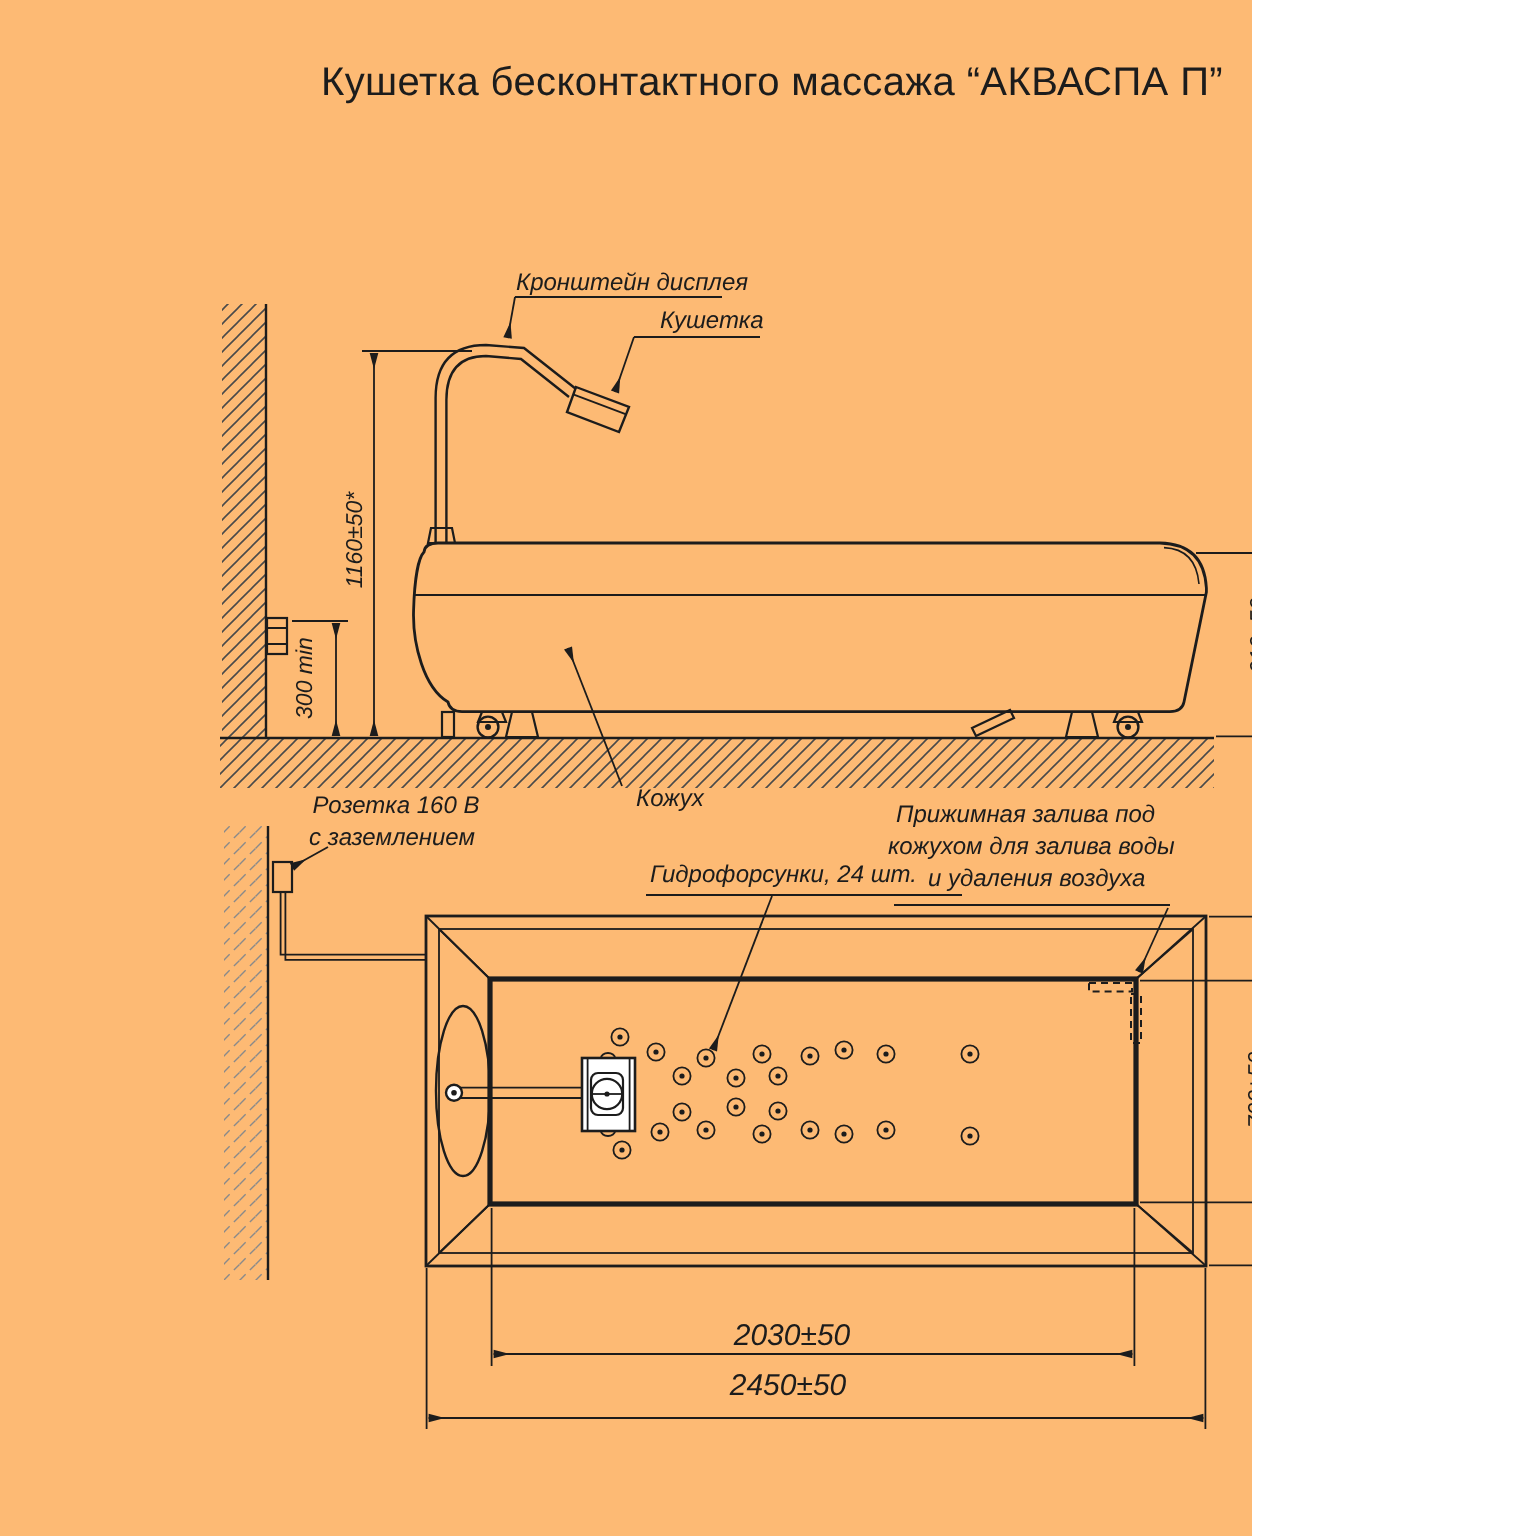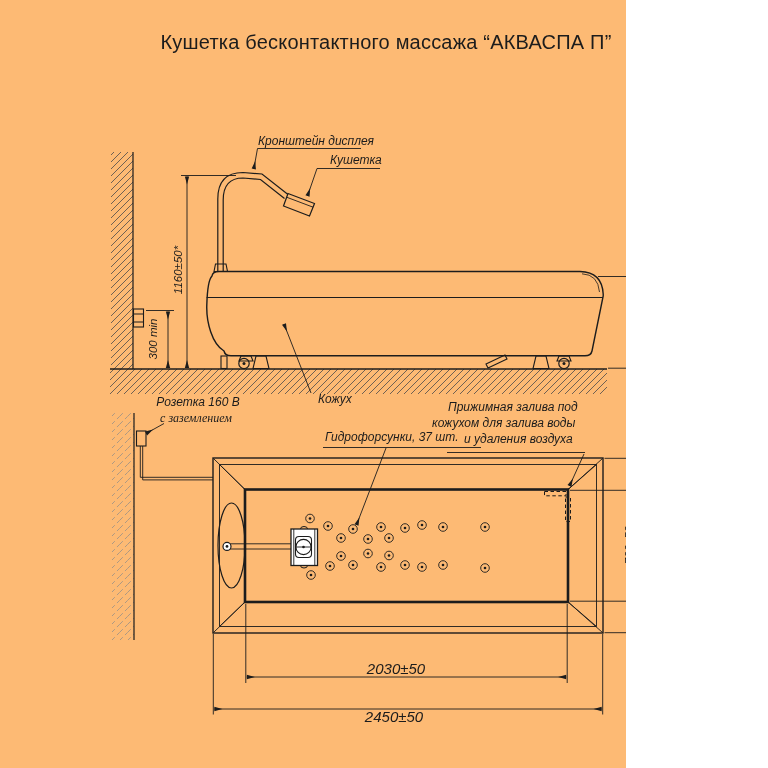--- a/index.html
+++ b/index.html
@@ -286,30 +286,30 @@
   </g>
 </svg>
 
   <div class="title" style="left:386px;top:42px;">Кушетка бесконтактного массажа “АКВАСПА П”</div>
 
   <div class="lbl" style="left:258px;top:134px;">Кронштейн дисплея</div>
   <div class="lbl" style="left:330px;top:153px;">Кушетка</div>
   <div class="lbl" style="left:318px;top:392px;">Кожух</div>
 
   <div class="lbl ctr" style="left:198px;top:403px;">Розетка 160 В</div>
-  <div class="lbl ctr" style="left:196px;top:419px;font-family:Liberation Serif, serif;">с заземлением</div>
+  <div class="lbl ctr" style="left:196px;top:419px;">с заземлением</div>
 
   <div class="vdim" style="left:178px;top:270px;">1160±50*</div>
   <div class="vdim" style="left:153px;top:339px;">300 min</div>
   <div class="vdim" style="left:630px;top:318px;">610±50</div>
 
-  <div class="lbl" style="left:325px;top:430px;">Гидрофорсунки, 37 шт.</div>
+  <div class="lbl" style="left:325px;top:430px;">Гидрофорсунки, 24 шт.</div>
 
   <div class="lbl" style="left:448px;top:400px;">Прижимная залива под</div>
-  <div class="lbl" style="left:432px;top:416px;">кожухом для залива воды</div>
+  <div class="lbl" style="left:444px;top:416px;">кожухом для залива воды</div>
   <div class="lbl" style="left:448px;top:432px;padding-left:16px;">и удаления воздуха</div>
 
   <div class="vdim" style="left:629px;top:545px;">700±50</div>
   <div class="vdim" style="left:659px;top:545px;">1100±50</div>
   <div class="hdim" style="left:396px;top:668px;">2030±50</div>
-  <div class="hdim" style="left:394px;top:716px;">2450±50</div>
+  <div class="hdim" style="left:394px;top:693px;">2450±50</div>
 
 </div>
 
 </body></html>

